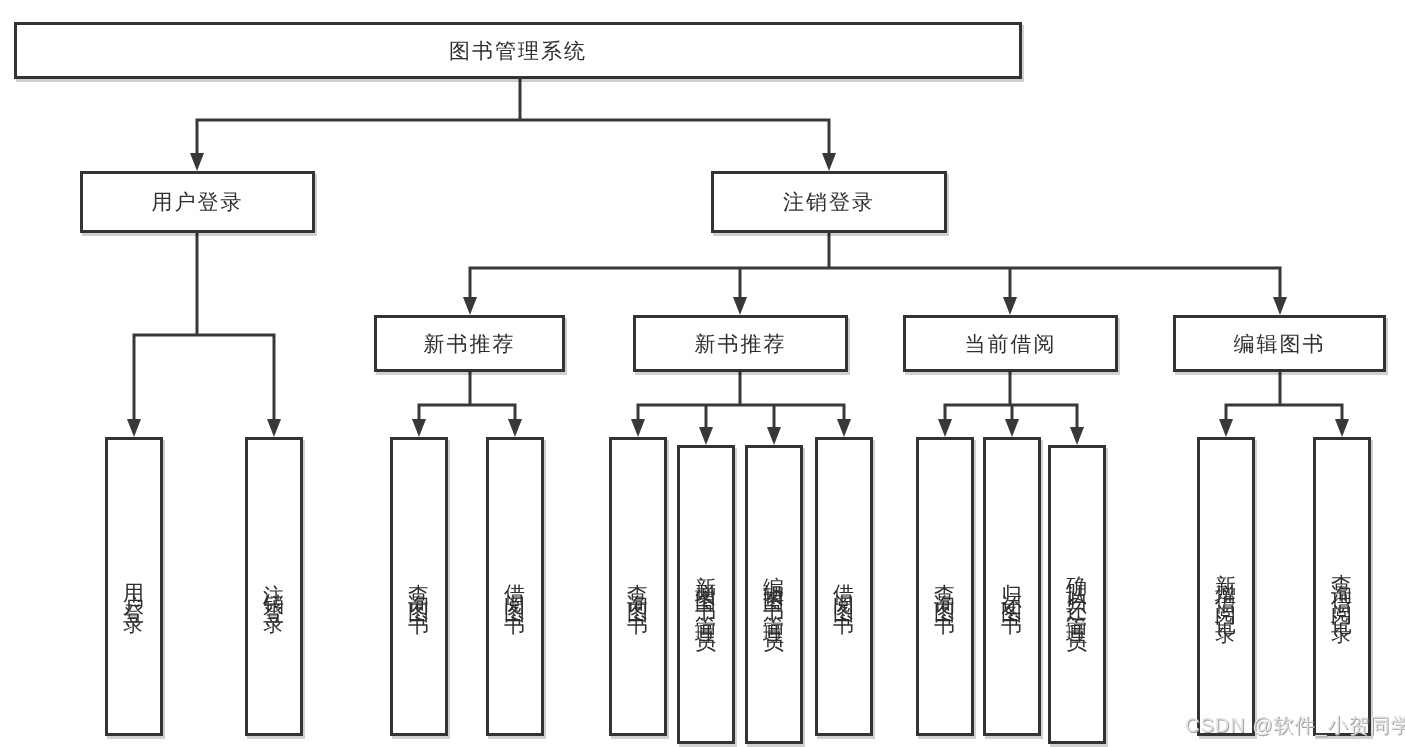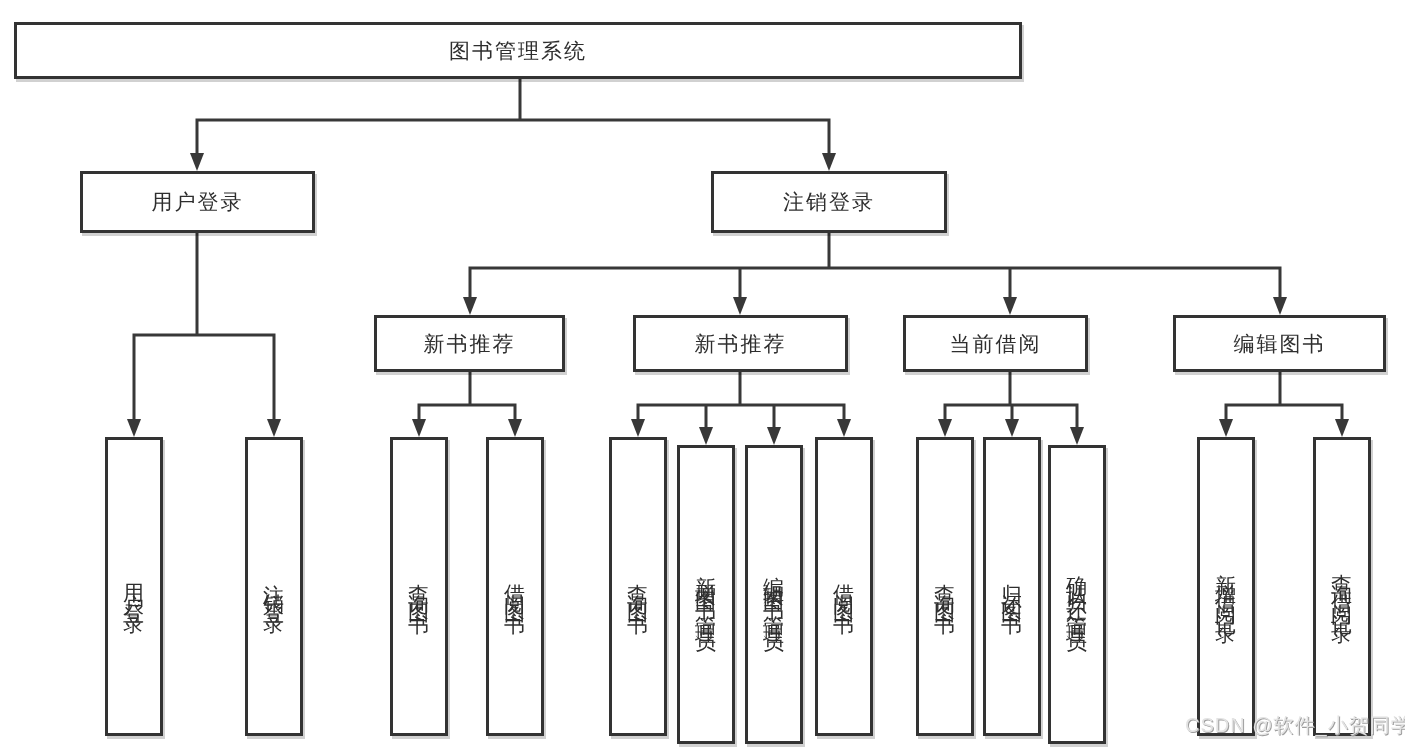--- a/index.html
+++ b/index.html
@@ -92,21 +92,21 @@
   <div class="hbox" style="left:711px;top:171px;width:236px;height:62px">
     <span class="lbl">注销登录</span>
   </div>
 
   <div class="hbox" style="left:374px;top:315px;width:191px;height:57px">
     <span class="lbl">新书推荐</span>
   </div>
   <div class="hbox" style="left:633px;top:315px;width:215px;height:57px">
     <span class="lbl">新书推荐</span>
   </div>
-  <div class="hbox" style="left:903px;top:315px;width:185px;height:57px">
+  <div class="hbox" style="left:903px;top:315px;width:215px;height:57px">
     <span class="lbl">当前借阅</span>
   </div>
   <div class="hbox" style="left:1173px;top:315px;width:213px;height:57px">
     <span class="lbl">编辑图书</span>
   </div>
 
   <div class="vbox" style="left:105px;top:437px">
     <span class="lbl">用户登录</span>
   </div>
   <div class="vbox" style="left:245px;top:437px">

